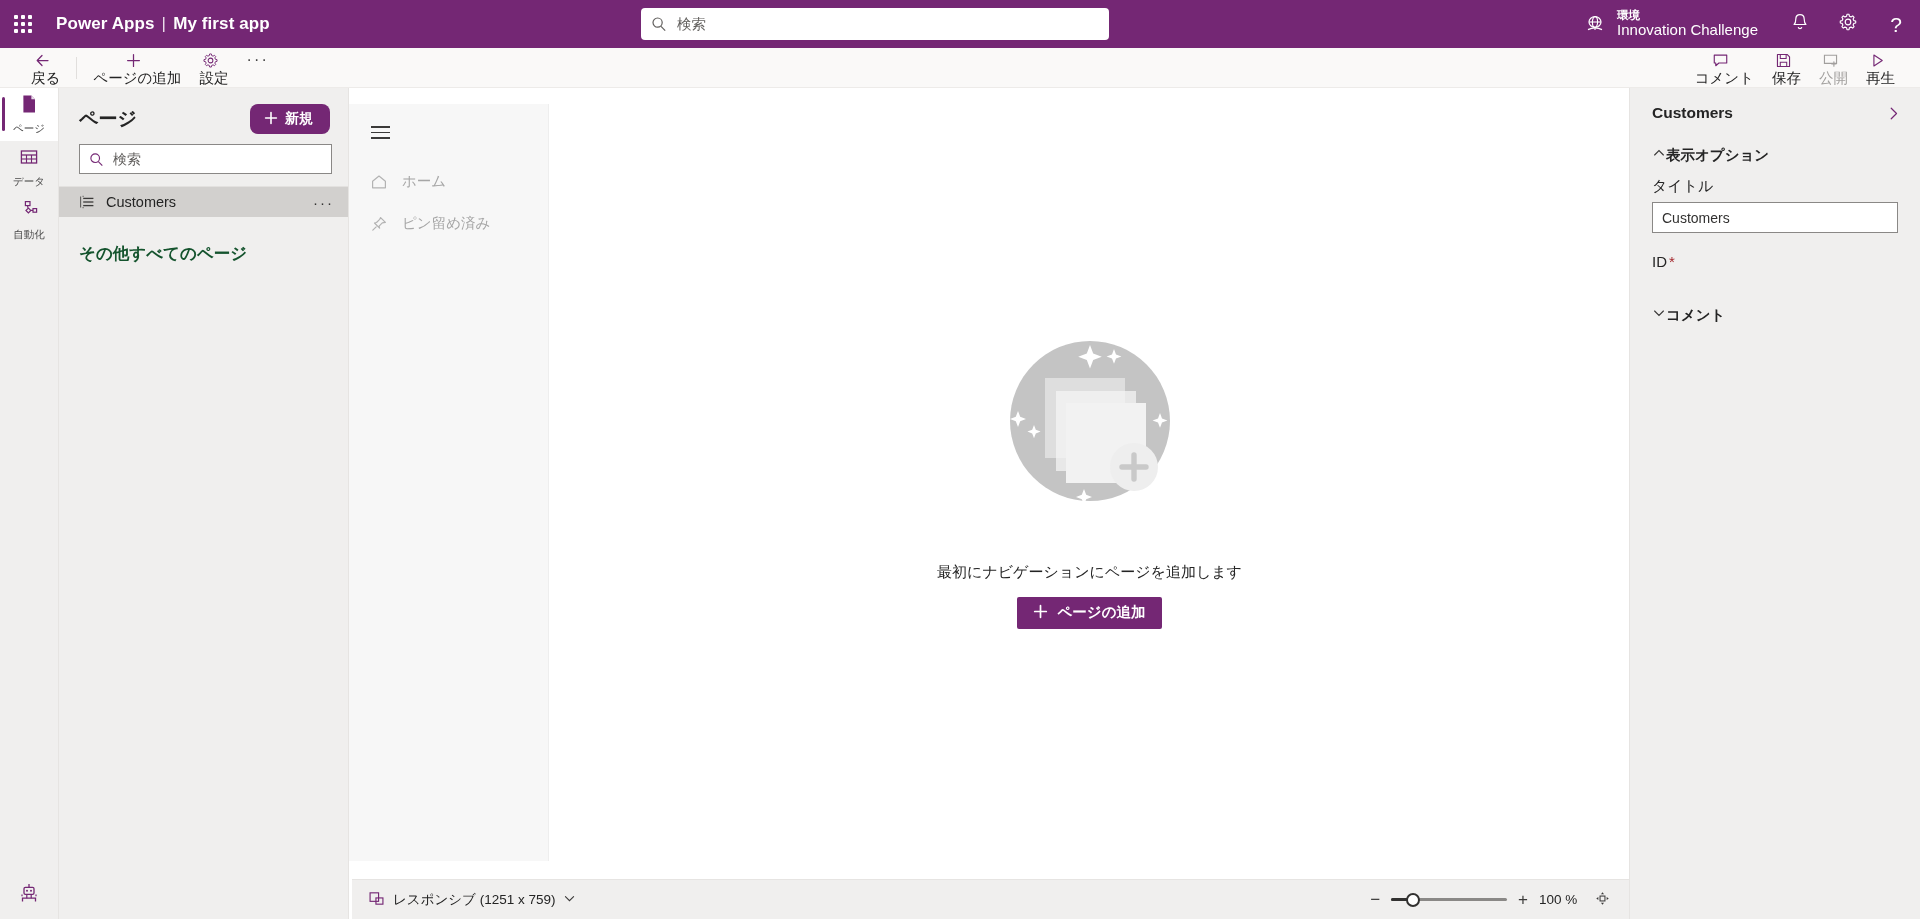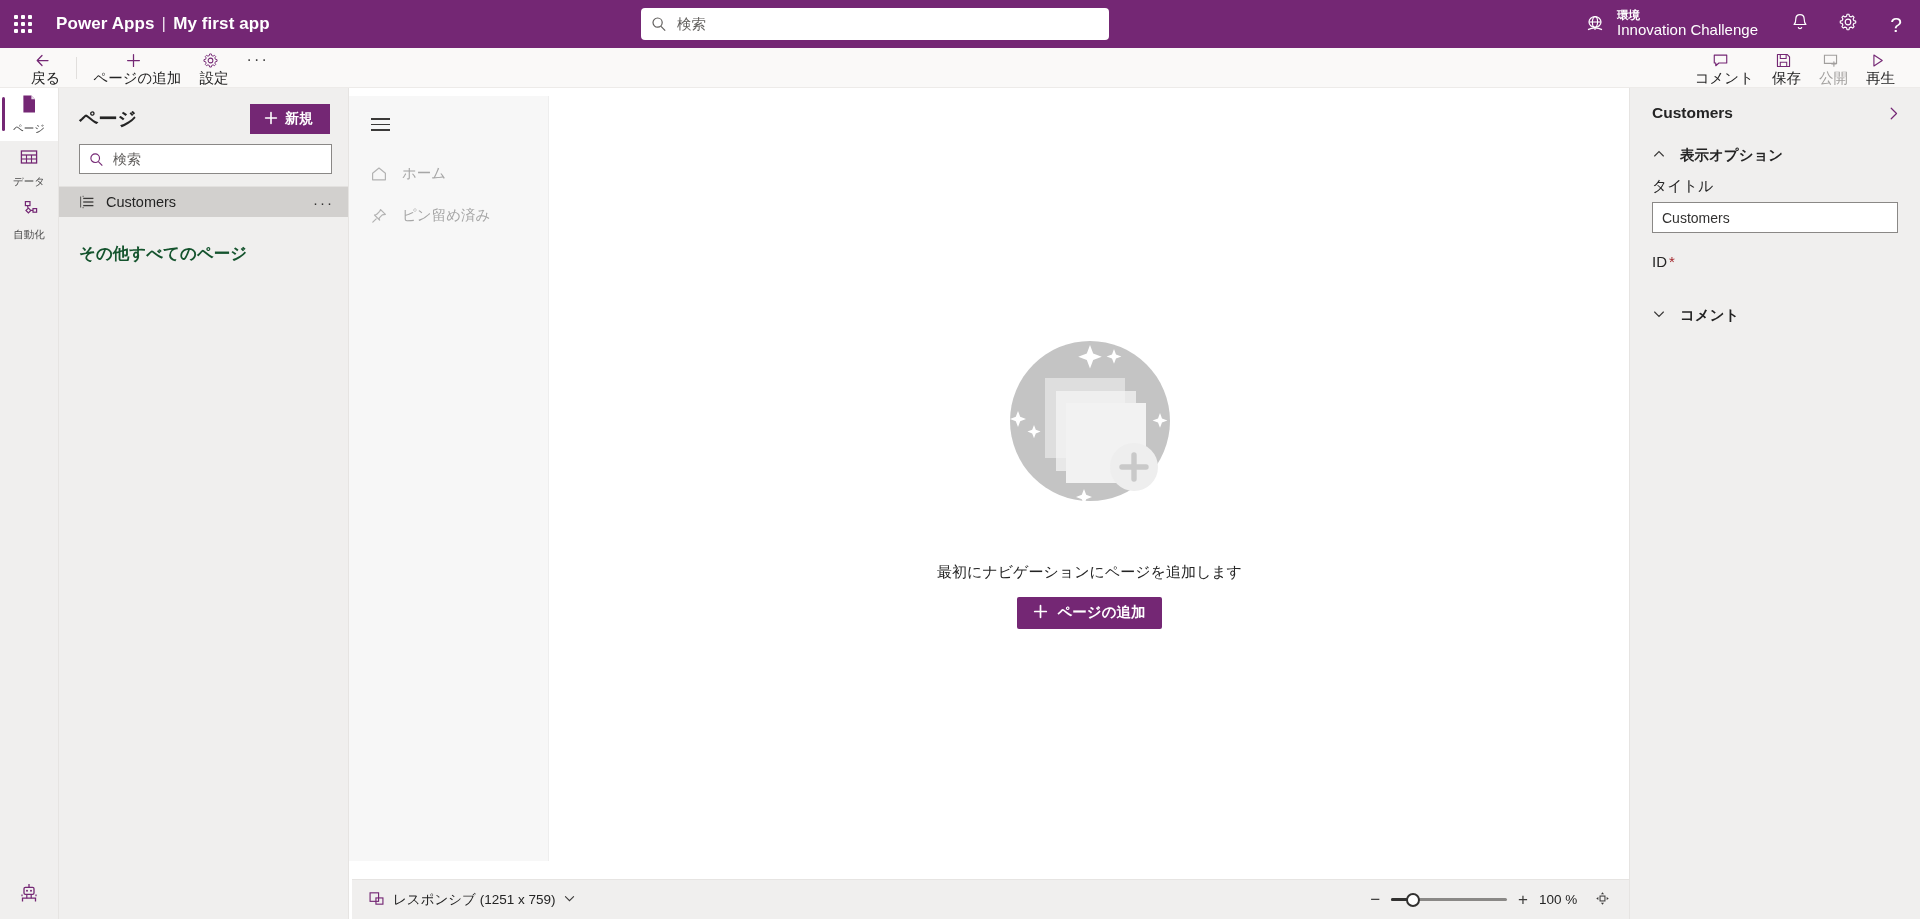--- a/index.html
+++ b/index.html
@@ -117,21 +117,21 @@
     display: flex; flex-direction: column;
   }
   .pp-head {
     display: flex; align-items: center; justify-content: space-between;
     padding: 16px 18px 10px 20px;
   }
   .pp-title { font-size: 19px; font-weight: bold; color: #242424; }
   .btn-new {
     background: #742774; color: #fff; border: 0;
     height: 30px; min-width: 80px; padding: 0 14px;
-    border-radius: 0; font-size: 14px; font-weight: bold;
+    border-radius: 8px; font-size: 14px; font-weight: bold;
     font-family: inherit; cursor: pointer;
     display: flex; align-items: center; gap: 7px;
   }
   .pp-search-wrap { padding: 0 16px 12px 20px; }
   .pp-search {
     height: 30px; background: #ffffff; border: 1px solid #8a8886;
     display: flex; align-items: center; padding: 0 9px;
   }
   .pp-search .mag { margin-right: 9px; display: flex; }
   .pp-search input {
@@ -161,21 +161,21 @@
   
   .canvas-area {
     flex: 1; min-width: 0;
     background: #ffffff;
     display: flex; flex-direction: column;
     position: relative;
   }
   .canvas-host { flex: 1; position: relative; background: #ffffff; overflow: hidden; }
 
   .app-nav {
-    position: absolute; left: 0; top: 8px; bottom: 58px;
+    position: absolute; left: 0; top: 16px; bottom: 58px;
     width: 200px; background: #f7f7f7; border-right: 1px solid #eeeeee;
     padding-top: 16px;
   }
   .hamburger { padding: 6px 0 18px 22px; cursor: pointer; }
   .hamburger i { display: block; width: 19px; height: 1.6px; background: #3b3a39; margin-bottom: 4px; }
   .an-item {
     height: 42px; display: flex; align-items: center;
     padding-left: 21px; color: #a6a6a6; font-size: 14.5px; cursor: pointer;
   }
   .an-item .ai { display: flex; margin-right: 14px; }
@@ -223,21 +223,21 @@
     border-left: 1px solid #e6e4e2;
     display: flex; flex-direction: column;
   }
   .props-head {
     display: flex; align-items: center; justify-content: space-between;
     padding: 16px 18px 14px 22px;
   }
   .props-title { font-size: 15.5px; font-weight: bold; color: #242424; }
   .props-chev { cursor: pointer; display: flex; }
   .prop-section-head {
-    display: flex; align-items: flex-end; gap: 14px;
+    display: flex; align-items: flex-start; 
     padding: 10px 18px 10px 22px; cursor: pointer;
   }
   .psh-label { font-size: 14.5px; font-weight: bold; color: #242424; }
   .field { padding: 2px 22px 6px 22px; }
   .field-label { font-size: 15px; color: #242424; margin-bottom: 6px; }
   .req { color: #a4262c; margin-left: 2px; }
   .field input {
     width: 100%; height: 31px;
     border: 1px solid #8a8886; background: #ffffff;
     padding: 0 9px; font-size: 14px; font-family: inherit; color: #323130;

